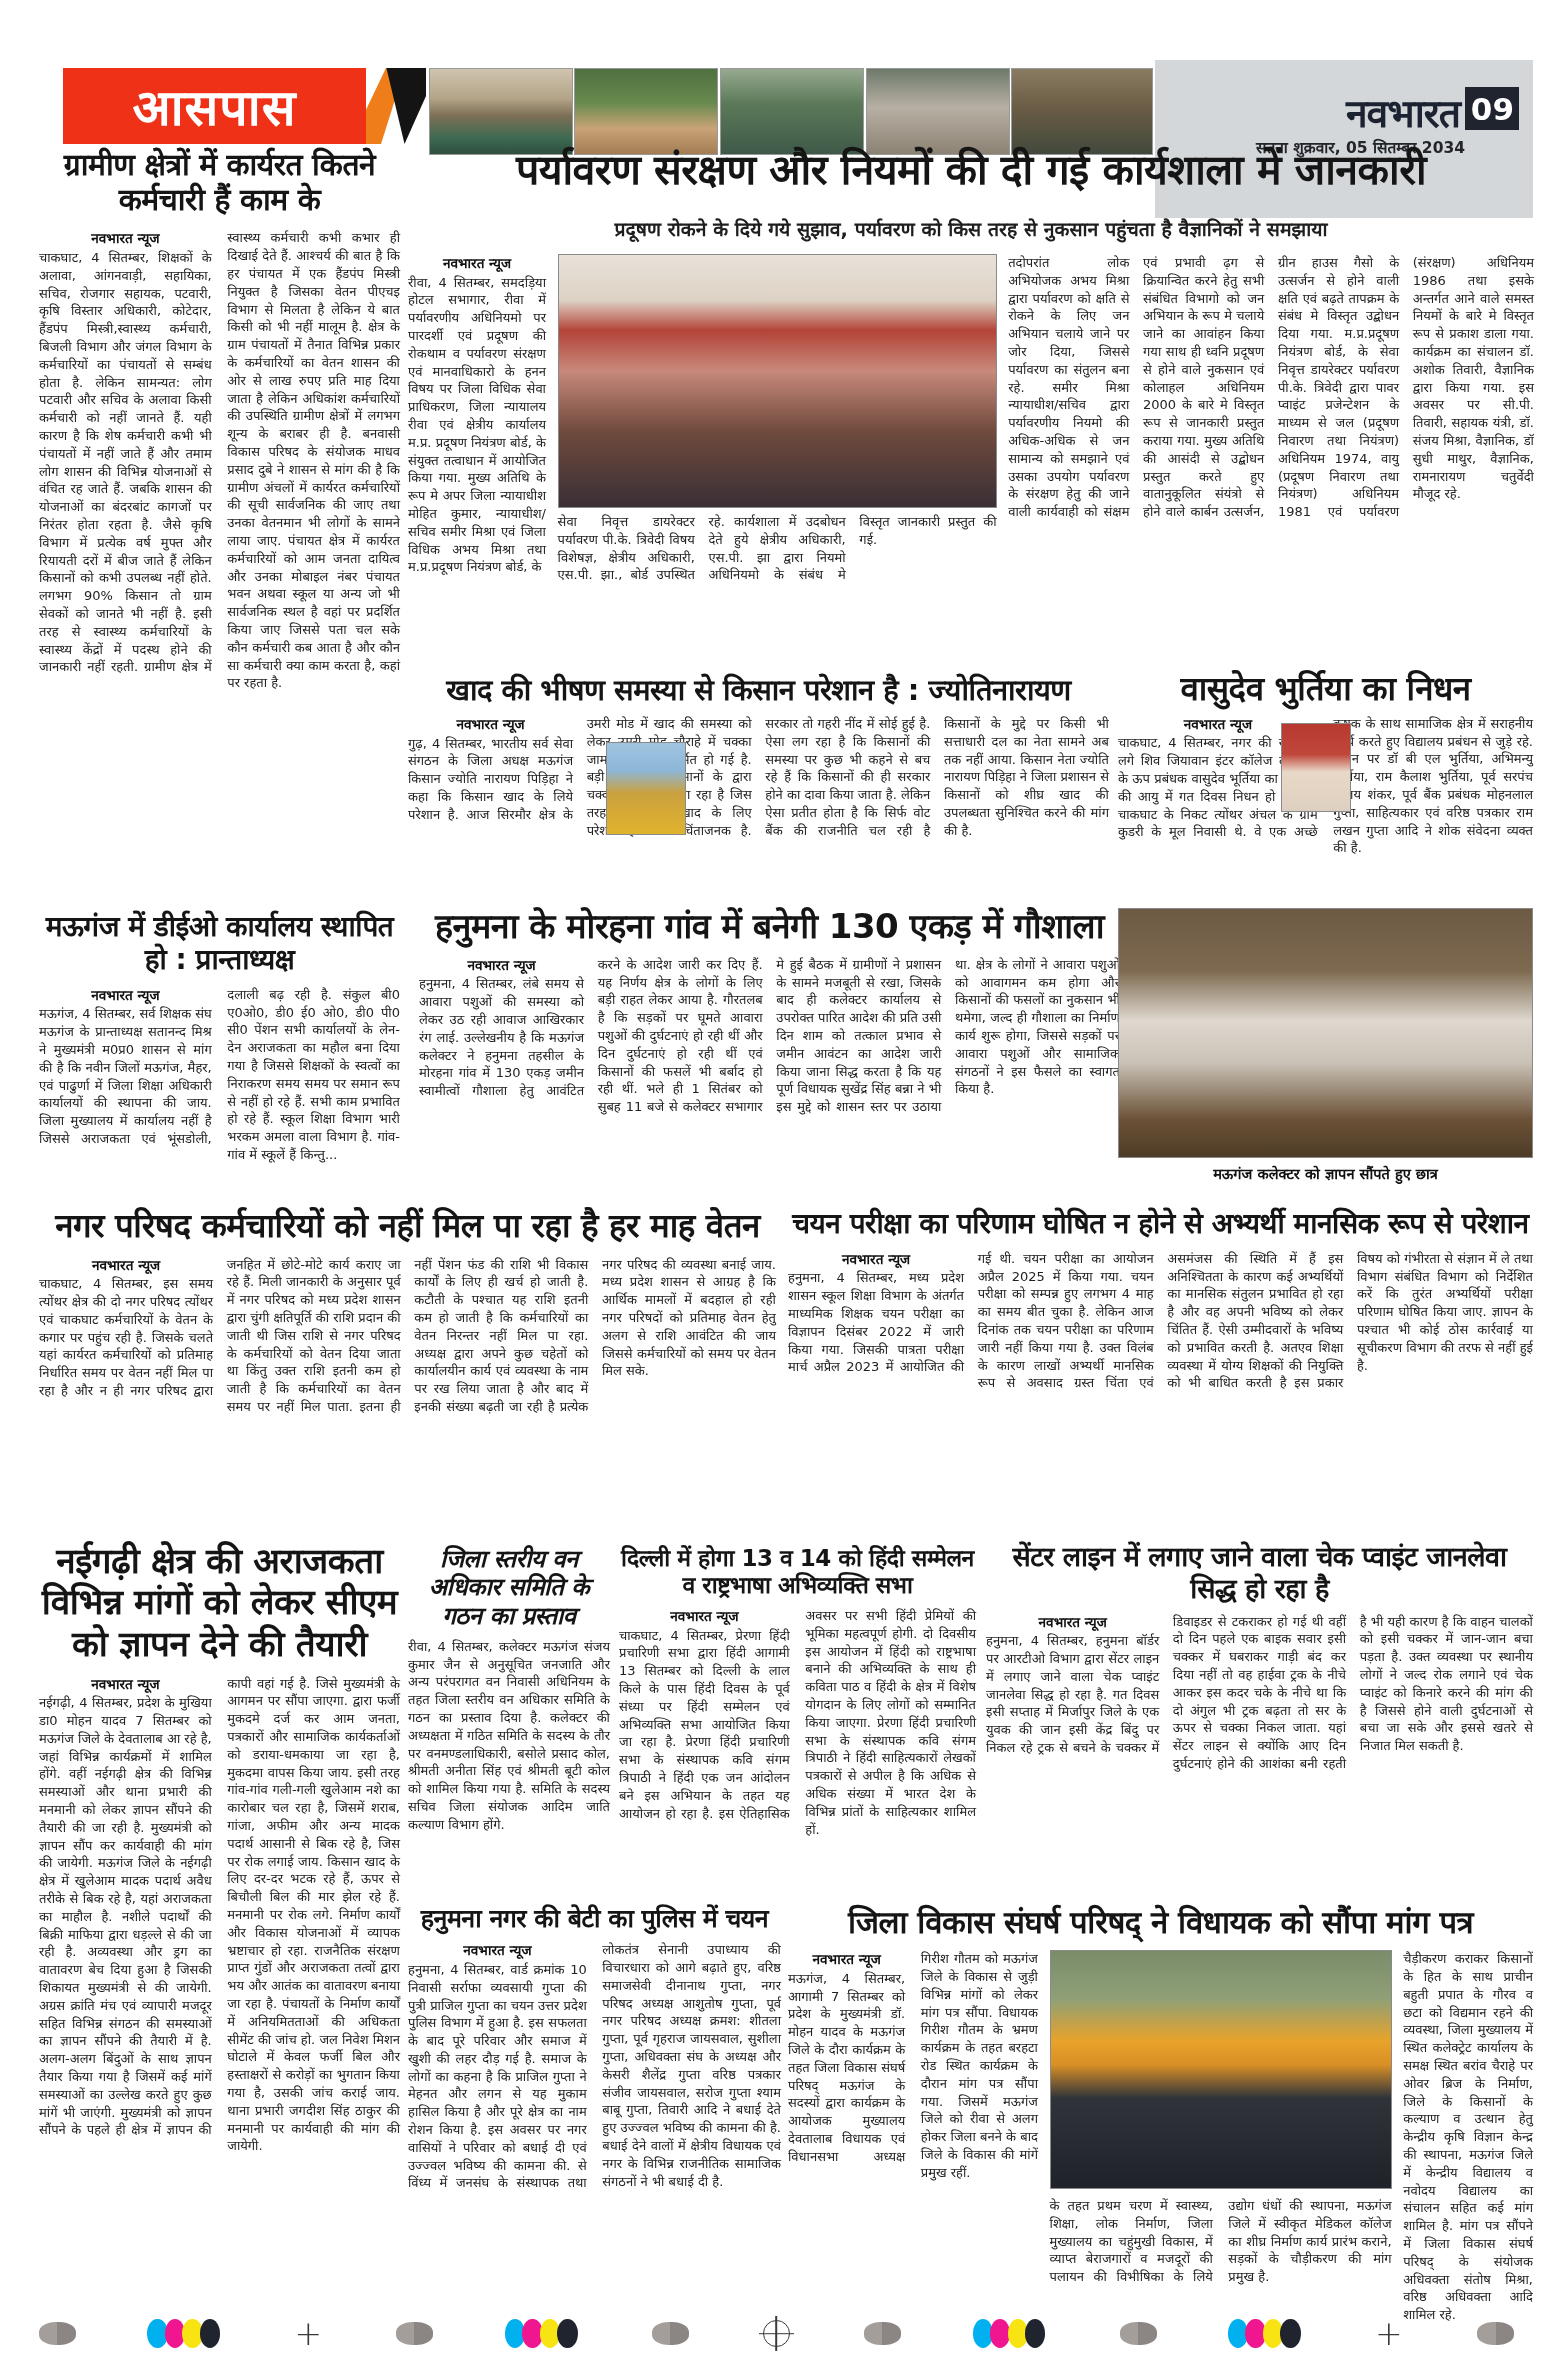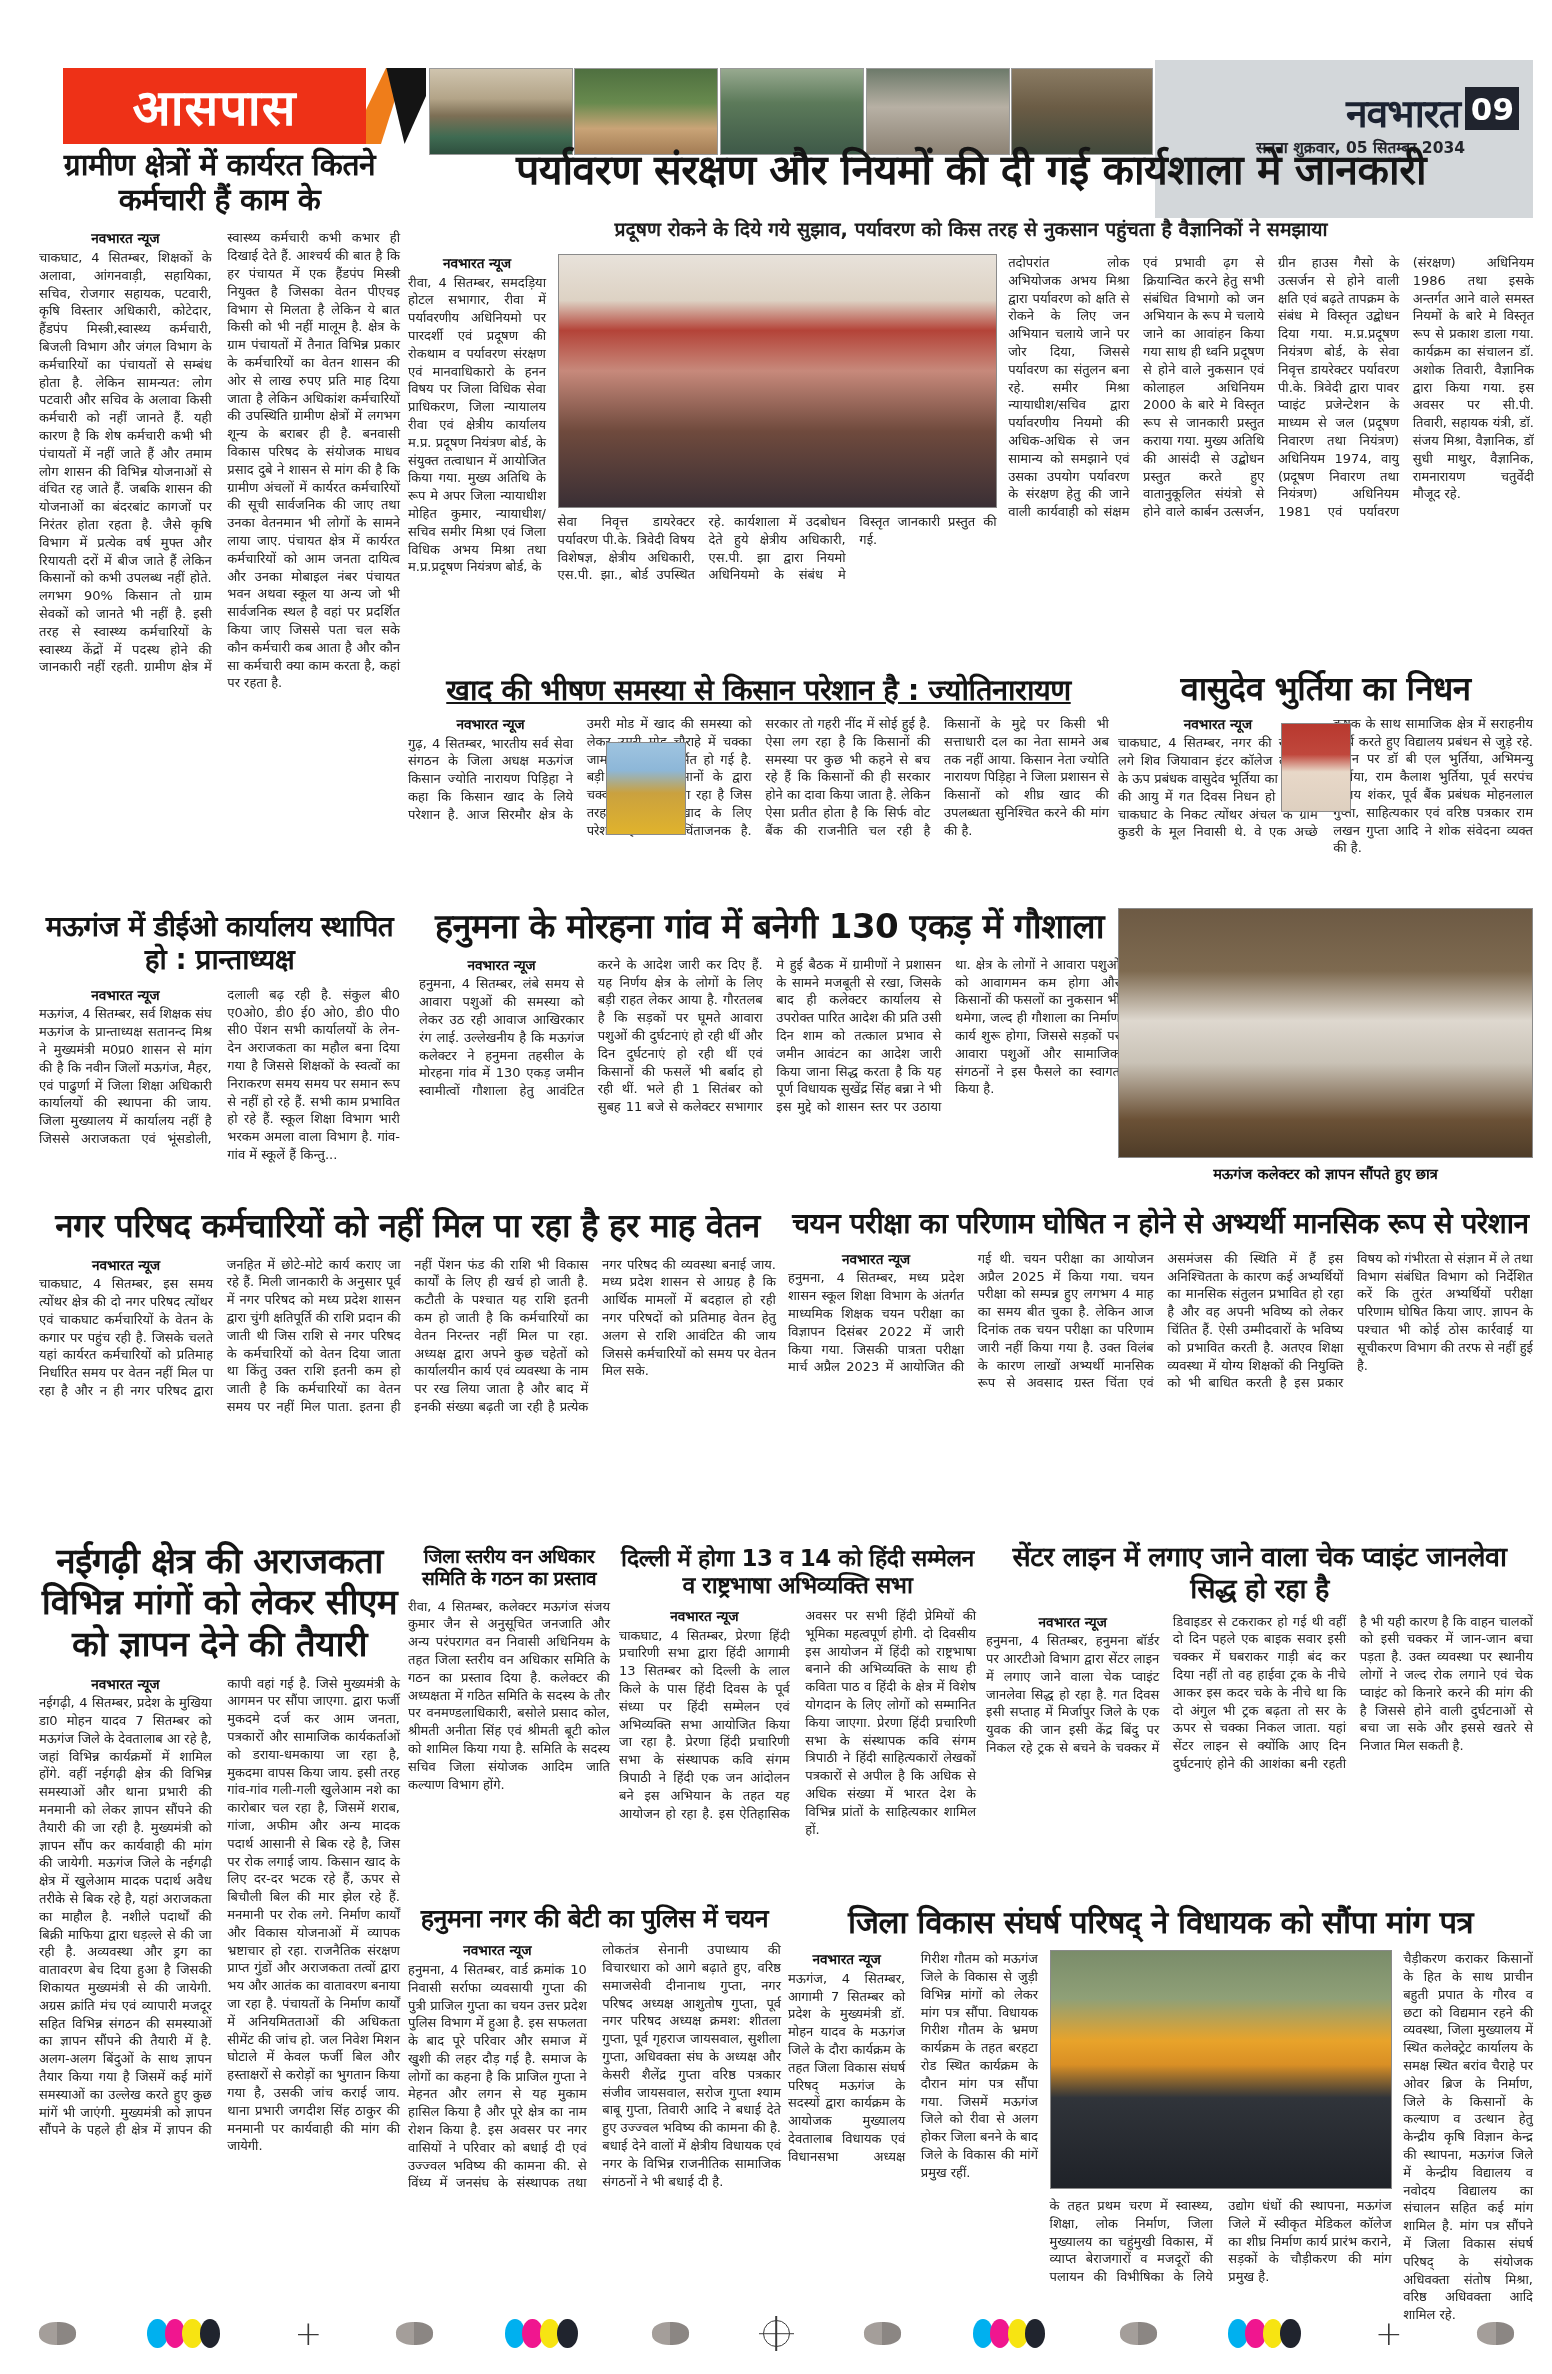--- a/index.html
+++ b/index.html
@@ -31,21 +31,21 @@
   #env-body{left:408px;top:254px;width:1126px;height:415px;display:flex;gap:11.6px;}
   #env-col1{width:138px;flex:none;}
   #env-center{width:439px;flex:none;}
   #env-photo{width:439px;height:254px;background:linear-gradient(180deg,#e8e2da 0%,#ddd2c4 18%,#b44338 30%,#c7897b 46%,#6f4a3d 70%,#3a2f35 100%);}
   #env-under{margin-top:5px;}
   #env-right{flex:1;}
   #workers{left:39px;top:147px;width:361px;}
   #workers .headline{font-size:30px;}
   #workers .body-text{margin-top:11.6px;height:670px;}
   #fert{left:408px;top:673px;width:701px;}
-  #fert .headline{font-size:29px;text-decoration:underline;}
+  #fert .headline{font-size:29px;}
   #fert-body{position:relative;margin-top:7.8px;height:182px;}
   #fert-photo{position:absolute;left:198px;top:27px;width:80px;height:93px;background:linear-gradient(180deg,#9fc4e0 0%,#8db7d8 30%,#caa13f 55%,#e0b32c 100%);z-index:2;}
   #obit{left:1118px;top:670px;width:415px;}
   #obit .headline{font-size:33px;}
   #obit-body{position:relative;margin-top:5.8px;height:194px;}
   #obit-photo{position:absolute;left:163px;top:7.8px;width:70px;height:89px;background:linear-gradient(180deg,#b8392f 0%,#c0473c 35%,#e8d8c8 55%,#ded0c0 100%);z-index:2;}
   #deo{left:39px;top:910px;width:361px;}
   #deo .headline{font-size:28px;}
   #deo .body-text{margin-top:9.7px;height:213px;}
   #gaushala{left:419px;top:906px;width:701px;}
@@ -56,21 +56,21 @@
   #salary{left:39px;top:1207px;width:737px;}
   #salary .headline{font-size:33px;}
   #salary .body-text{margin-top:9.7px;height:260px;}
   #exam{left:788px;top:1207px;width:745px;}
   #exam .headline{font-size:28px;}
   #exam .body-text{margin-top:9.7px;height:260px;}
   #naigarhi{left:39px;top:1541px;width:361px;}
   #naigarhi .headline{font-size:35px;}
   #naigarhi .body-text{margin-top:9.7px;height:679px;}
   #forest{left:408px;top:1545px;width:202px;}
-  #forest .headline{font-size:19px;}
+  #forest .headline{font-size:24px;font-style:italic;}
   #forest .body-text{margin-top:7.8px;height:281px;}
   #hindi{left:619px;top:1545px;width:357px;}
   #hindi .headline{font-size:23px;}
   #hindi .body-text{margin-top:7.8px;height:291px;}
   #checkpoint{left:986px;top:1541px;width:547px;}
   #checkpoint .headline{font-size:27px;}
   #checkpoint .body-text{margin-top:7.8px;height:291px;}
   #police{left:408px;top:1904px;width:373px;}
   #police .headline{font-size:25px;}
   #police .body-text{margin-top:7.8px;height:349px;}

